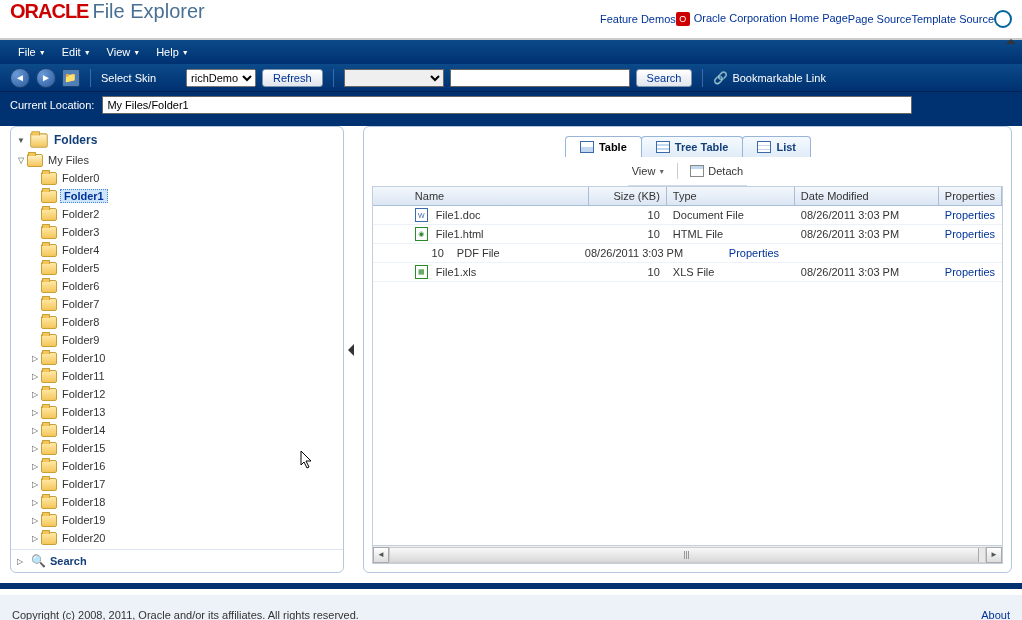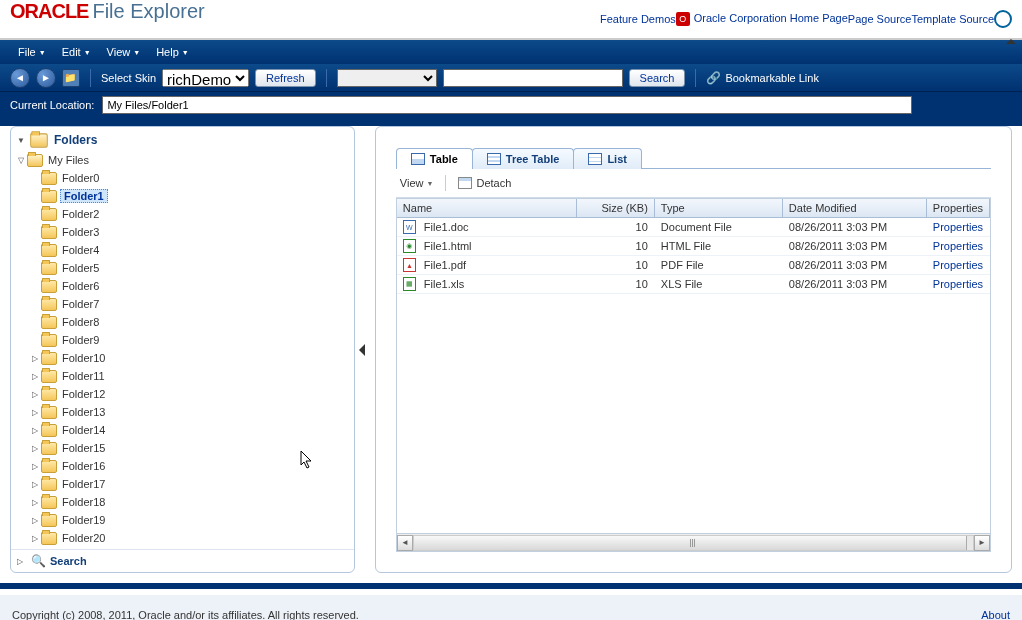--- a/index.html
+++ b/index.html
@@ -20,39 +20,39 @@
 .menu-item { color: #fff; padding: 0 8px; display: flex; align-items: center; gap: 3px; cursor: pointer; height: 100%; }
 .menu-arrow { font-size: 7px; }
 .up-collapse { position: absolute; right: 6px; top: -1px; width: 0; height: 0; border-left: 5px solid transparent; border-right: 5px solid transparent; border-bottom: 5px solid #333; }
 
 
 .toolbar { background: linear-gradient(#0c4a8a, #003170); height: 28px; display: flex; align-items: center; padding: 0 10px; gap: 6px; border-bottom: 1px solid #002050; }
 .nav-btn { width: 20px; height: 20px; border-radius: 50%; background: radial-gradient(circle at 30% 30%, #6a9ad8, #2c5a9c); border: 1px solid #1a4070; display: flex; align-items: center; justify-content: center; color: #fff; cursor: pointer; font-size: 10px; }
 .nav-up { width: 18px; height: 18px; background: #5080b8; border: 1px solid #1a4070; border-radius: 2px; display: flex; align-items: center; justify-content: center; cursor: pointer; }
 .tb-sep { width: 1px; height: 18px; background: #3a6aac; margin: 0 4px; }
 .tb-label { color: #fff; }
-.select-skin { height: 18px; font-size: 15px; }
+.select-skin { height: 18px; font-size: 11px; margin-left: 24px; }
 .btn { background: linear-gradient(#fff, #e0e6ed); border: 1px solid #7a92ad; border-radius: 3px; padding: 2px 10px; color: #003399; cursor: pointer; font-size: 11px; }
 .tb-input { height: 18px; border: 1px solid #666; }
 .bookmark-link { color: #fff; display: flex; align-items: center; gap: 4px; cursor: pointer; }
 .link-icon { font-size: 12px; }
 
 
 .locationbar { background: #003170; height: 26px; display: flex; align-items: center; padding: 0 10px; gap: 8px; }
 .loc-label { color: #fff; }
 .loc-input { flex: 1; height: 18px; max-width: 810px; border: 1px solid #666; padding: 0 4px; font-size: 11px; }
 
 
 .main { display: flex; height: 465px; background: linear-gradient(#003170 0, #003170 8px, #fff 8px); padding: 8px 10px 10px 10px; gap: 6px; }
 .panel { background: #fff; border: 1px solid #b4c7de; border-radius: 6px; position: relative; }
 .left-panel { width: 368px; display: flex; flex-direction: column; }
 .splitter { width: 8px; position: relative; display: flex; align-items: center; justify-content: center; }
 .split-handle { position: absolute; left: -2px; width: 8px; height: 14px; display: flex; align-items: center; }
 .split-arrow { width: 0; height: 0; border-top: 6px solid transparent; border-bottom: 6px solid transparent; border-right: 6px solid #333; }
-.right-panel { flex: 1; display: flex; flex-direction: column; padding: 20px; }
+.right-panel { flex: 1; display: flex; flex-direction: column; padding: 8px; align-items: center; }
 
 
 .tree-header { display: flex; align-items: center; gap: 4px; padding: 6px 6px 4px 6px; color: #123f78; font-weight: bold; font-size: 12px; }
 .tree-expand-icon { width: 10px; font-size: 8px; color: #555; cursor: pointer; }
 .tree-body { flex: 1; overflow: auto; padding: 0 2px; border-bottom: 1px solid #dde6f0; }
 .tree-node { display: flex; align-items: center; height: 18px; cursor: pointer; white-space: nowrap; }
 .tree-toggle { width: 12px; font-size: 8px; text-align: center; color: #555; }
 .tree-node.selected .tree-text { background: #cfe5fa; border: 1px dotted #4a8ad8; padding: 0 3px; font-weight: bold; color: #003399; }
 .tree-text { padding: 0 2px; }
 .folder-icon { width: 16px; height: 13px; margin-right: 3px; background: linear-gradient(#ffe9a8, #f4c65a); border: 1px solid #c9a038; border-radius: 1px 2px 2px 2px; position: relative; }
@@ -76,21 +76,21 @@
 .detach-btn { display: flex; align-items: center; gap: 4px; cursor: pointer; color: #333; }
 .detach-ic { width: 14px; height: 12px; border: 1px solid #888; background: linear-gradient(#c2d8f0 0 30%, #fff 30%); }
 
 
 .grid { flex: 1; border: 1px solid #c2cfde; background: #fff; display: flex; flex-direction: column; overflow: hidden; }
 .grid-head { display: flex; background: linear-gradient(#f3f7fc, #dbe6f3); border-bottom: 1px solid #a9bdd6; }
 .gh { border-right: 1px solid #a9bdd6; padding: 3px 6px; color: #333; font-weight: normal; }
 .grid-body { flex: 1; overflow: auto; }
 .gr { display: flex; border-bottom: 1px solid #edf2f8; height: 19px; align-items: center; }
 .gc { padding: 1px 6px; border-right: 1px solid transparent; display: flex; align-items: center; gap: 8px; overflow: hidden; }
-.col-name { width: 180px; }
+.col-name { width: 180px; margin-left: 36px; }
 .col-size { width: 78px; text-align: right; justify-content: flex-end; }
 .col-type { width: 128px; }
 .col-date { width: 144px; }
 .col-props { flex: 1; }
 .gc.col-props { color: #003399; cursor: pointer; }
 .file-ic { width: 13px; height: 14px; border: 1px solid #888; background: #fff; position: relative; font-size: 7px; display: flex; align-items: center; justify-content: center; }
 .file-ic.doc { border-color: #3a6aac; color: #3a6aac; }
 .file-ic.html { border-color: #2a8a2a; color: #2a8a2a; }
 .file-ic.pdf { border-color: #c33; color: #c33; }
 .file-ic.xls { border-color: #2a8a2a; color: #2a8a2a; }
@@ -350,24 +350,20 @@
             <div class="gc col-name">
               <span class="file-ic html">◉</span>
               <span>File1.html</span>
             </div>
             <div class="gc col-size">10</div>
             <div class="gc col-type">HTML File</div>
             <div class="gc col-date">08/26/2011 3:03 PM</div>
             <div class="gc col-props">Properties</div>
           </div>
           <div class="gr">
-            <div class="gc col-name">
-              <span class="file-ic pdf">▲</span>
-              <span>File1.pdf</span>
-            </div>
             <div class="gc col-size">10</div>
             <div class="gc col-type">PDF File</div>
             <div class="gc col-date">08/26/2011 3:03 PM</div>
             <div class="gc col-props">Properties</div>
           </div>
           <div class="gr">
             <div class="gc col-name">
               <span class="file-ic xls">▦</span>
               <span>File1.xls</span>
             </div>

